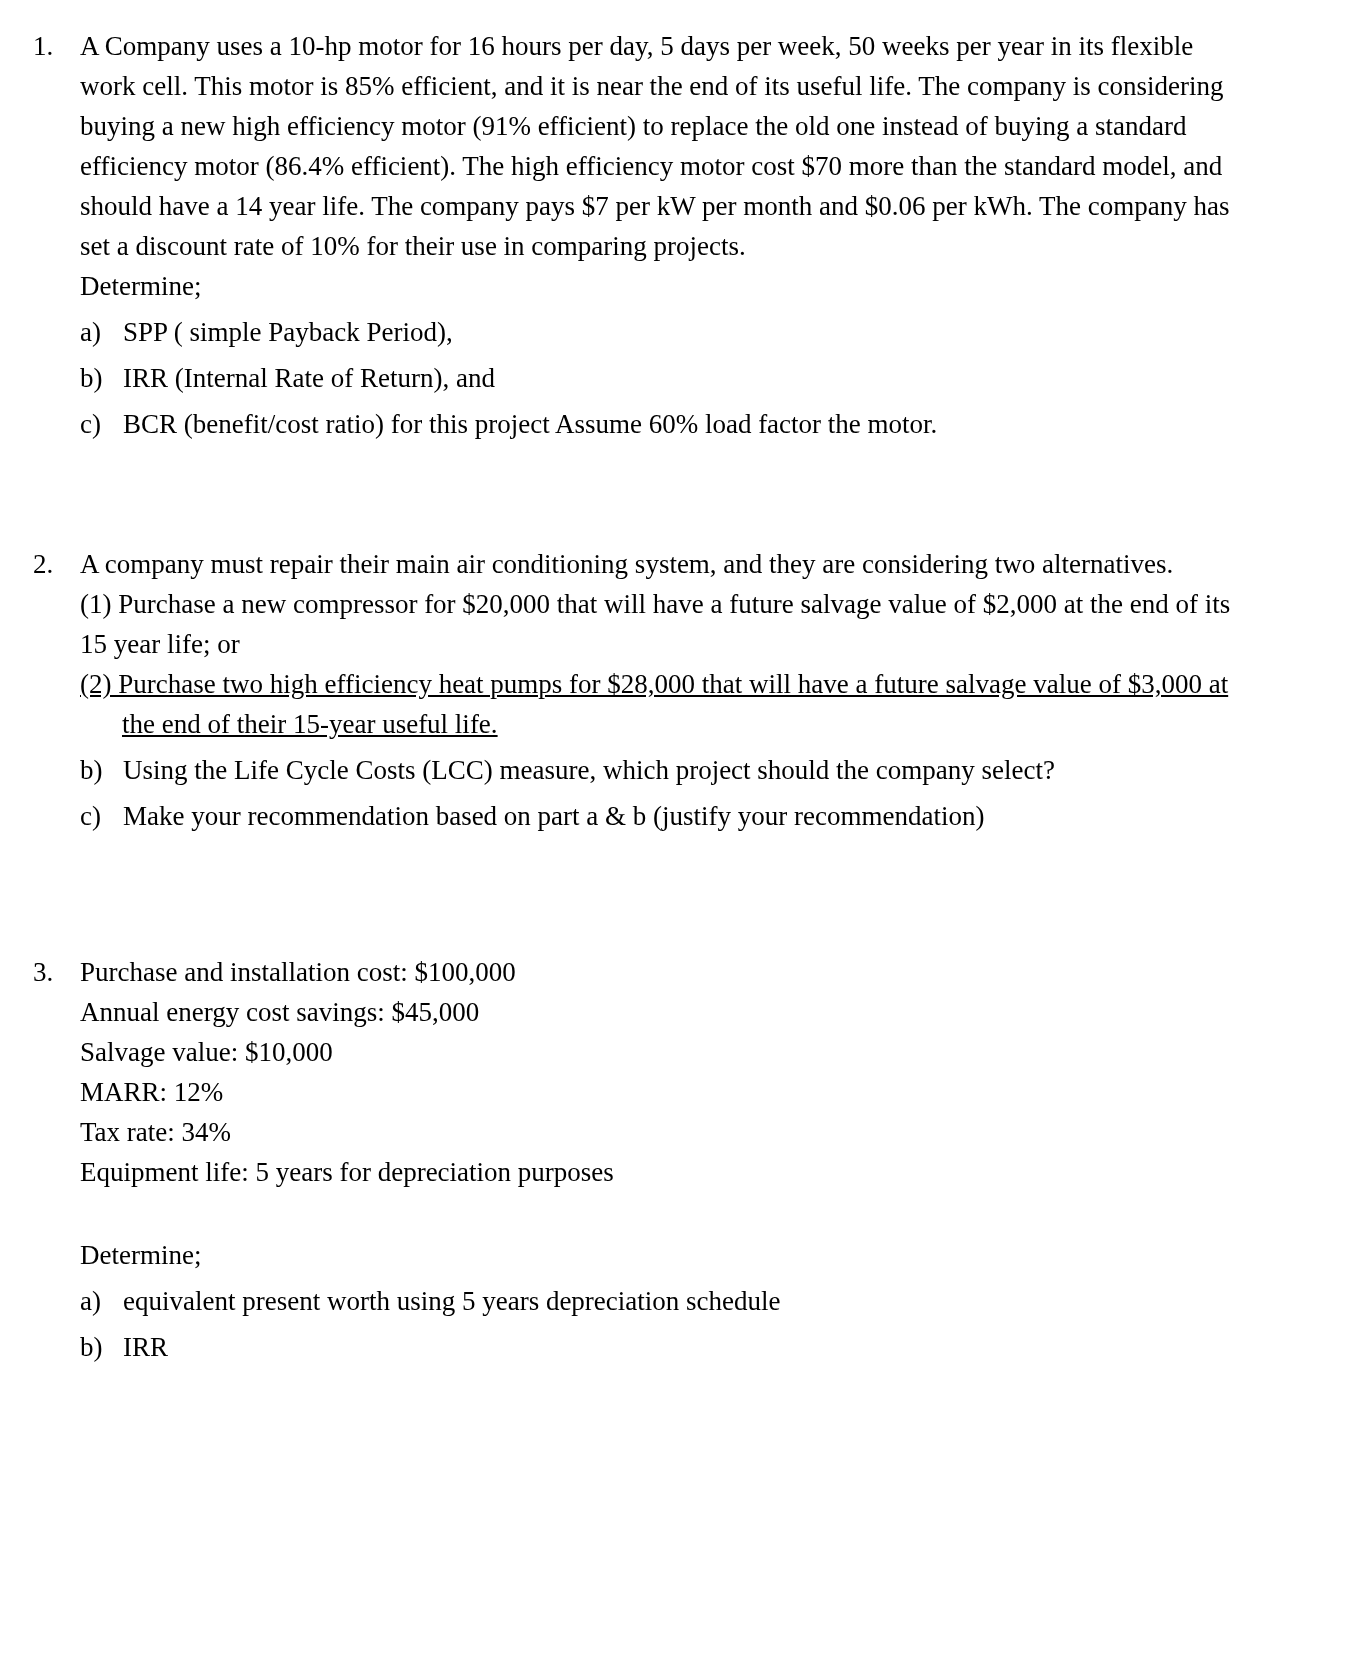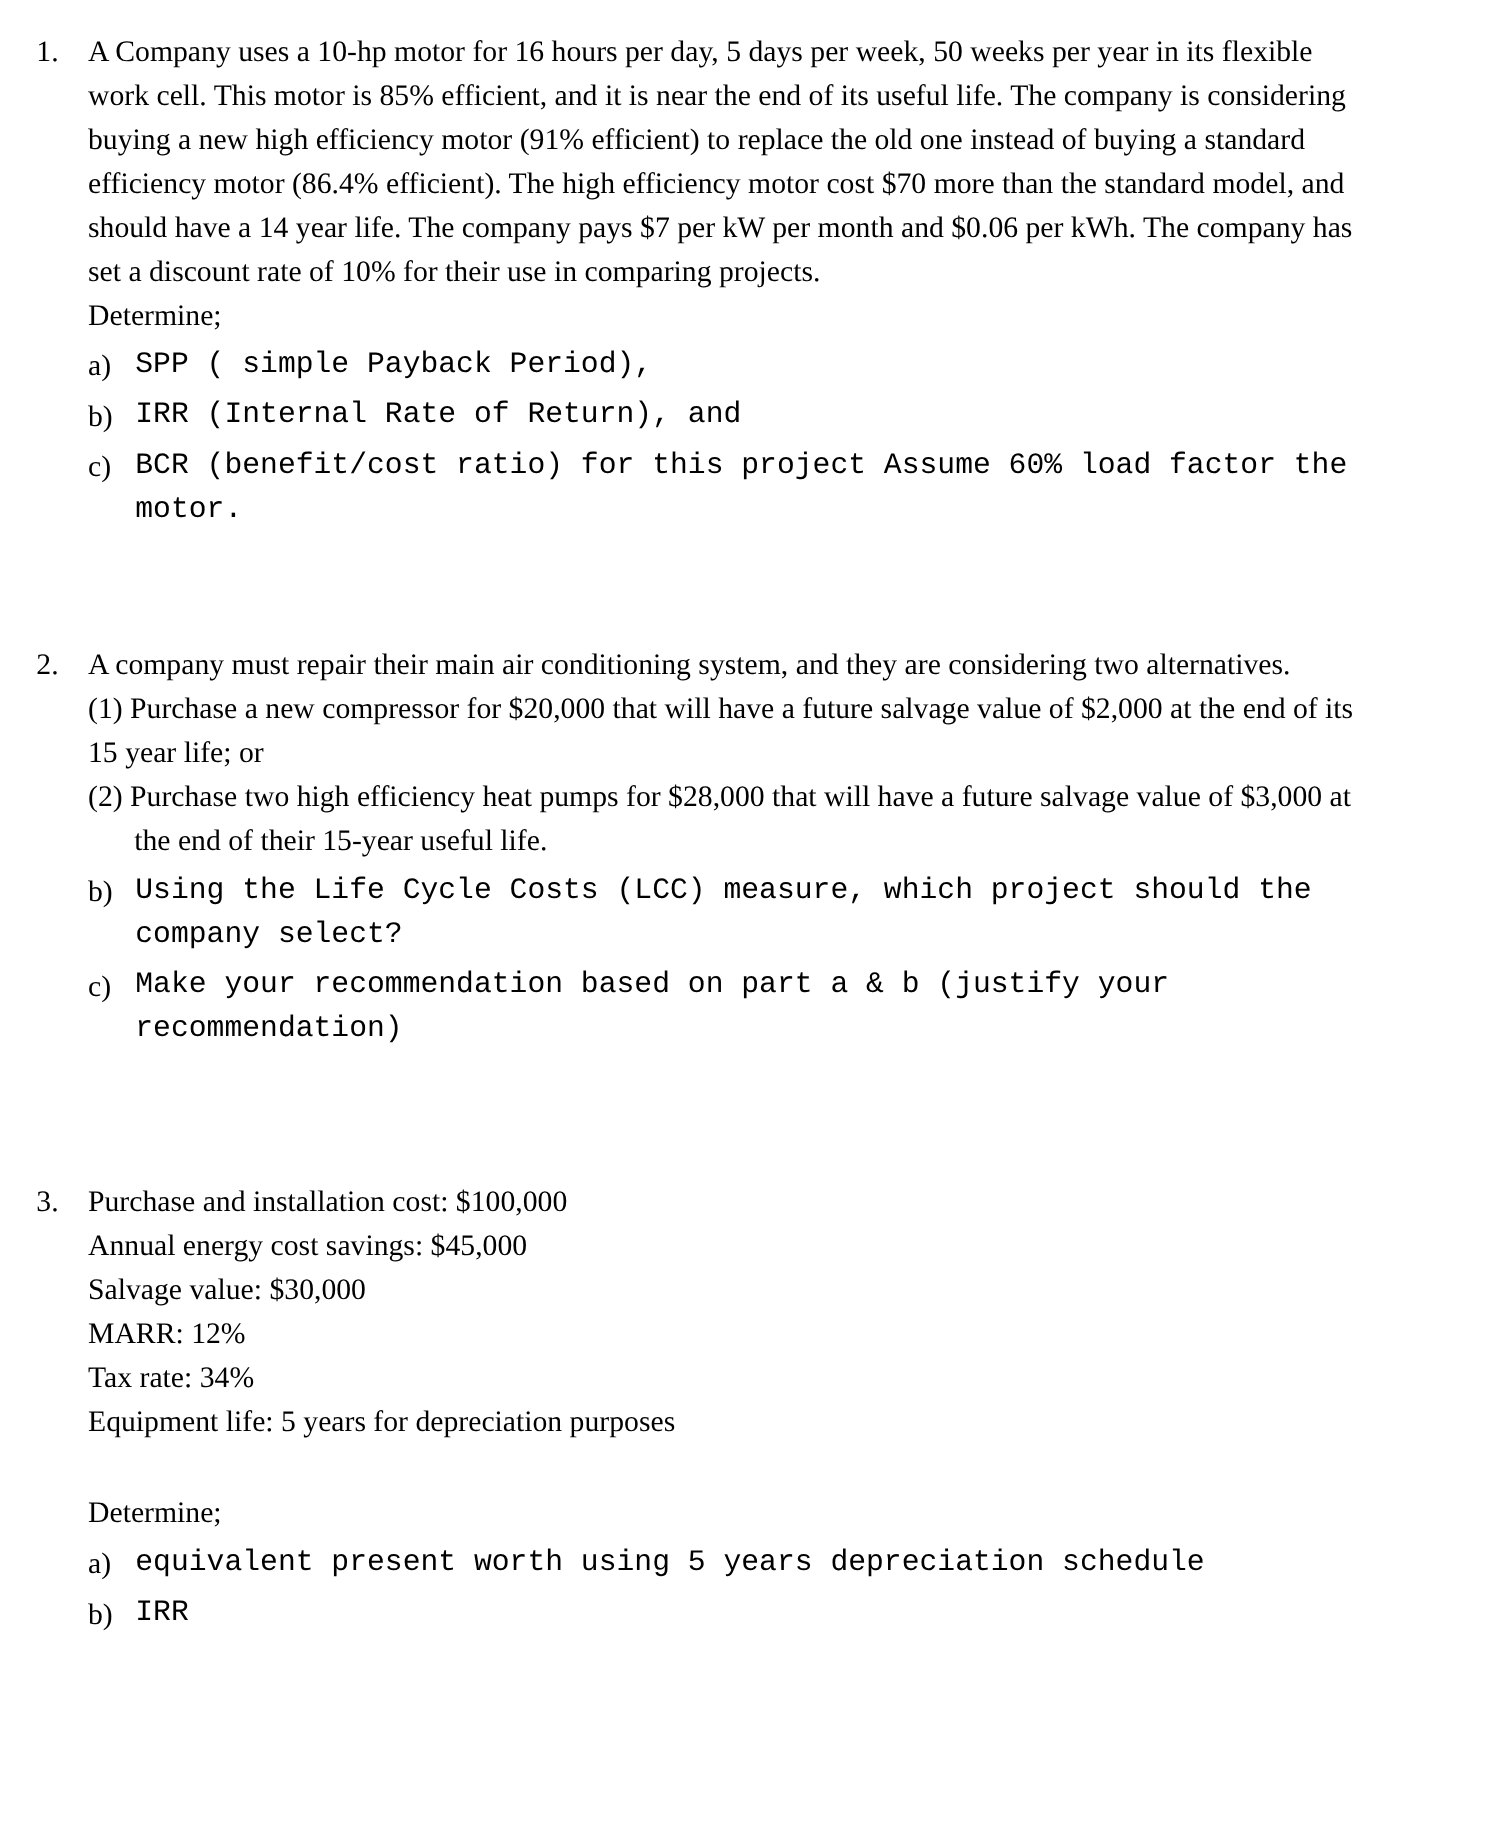--- a/index.html
+++ b/index.html
@@ -34,25 +34,26 @@
     width: 47px;
   }
   p { margin: 0; }
   .part {
     display: flex;
     margin-top: 6px;
   }
   .part-label {
     flex: 0 0 43px;
   }
-  .part-text { flex: 1 1 auto; font-family: Liberation Mono, monospace; }
+  .part-text { flex: 1 1 auto; }
   .alt { }
   .alt-hanging {
     padding-left: 42px;
     text-indent: -42px;
+    text-decoration: underline;
   }
   .spec-line { }
   .determine-gap { margin-top: 43px; }
 </style>
 </head>
 <body>
 
 <div class="page">
 
   <section class="problem problem-1">
@@ -90,21 +91,21 @@
         <span class="part-text">Make your recommendation based on part a &amp; b (justify your recommendation)</span>
       </div>
     </div>
   </section>
 
   <section class="problem problem-3">
     <span class="num">3.</span>
     <div class="content">
       <p class="spec-line">Purchase and installation cost: $100,000</p>
       <p class="spec-line">Annual energy cost savings: $45,000</p>
-      <p class="spec-line">Salvage value: $30,000</p>
+      <p class="spec-line">Salvage value: $10,000</p>
       <p class="spec-line">MARR: 12%</p>
       <p class="spec-line">Tax rate: 34%</p>
       <p class="spec-line">Equipment life: 5 years for depreciation purposes</p>
       <p class="determine-gap">Determine;</p>
       <div class="part">
         <span class="part-label">a)</span>
         <span class="part-text">equivalent present worth using 5 years depreciation schedule</span>
       </div>
       <div class="part">
         <span class="part-label">b)</span>

